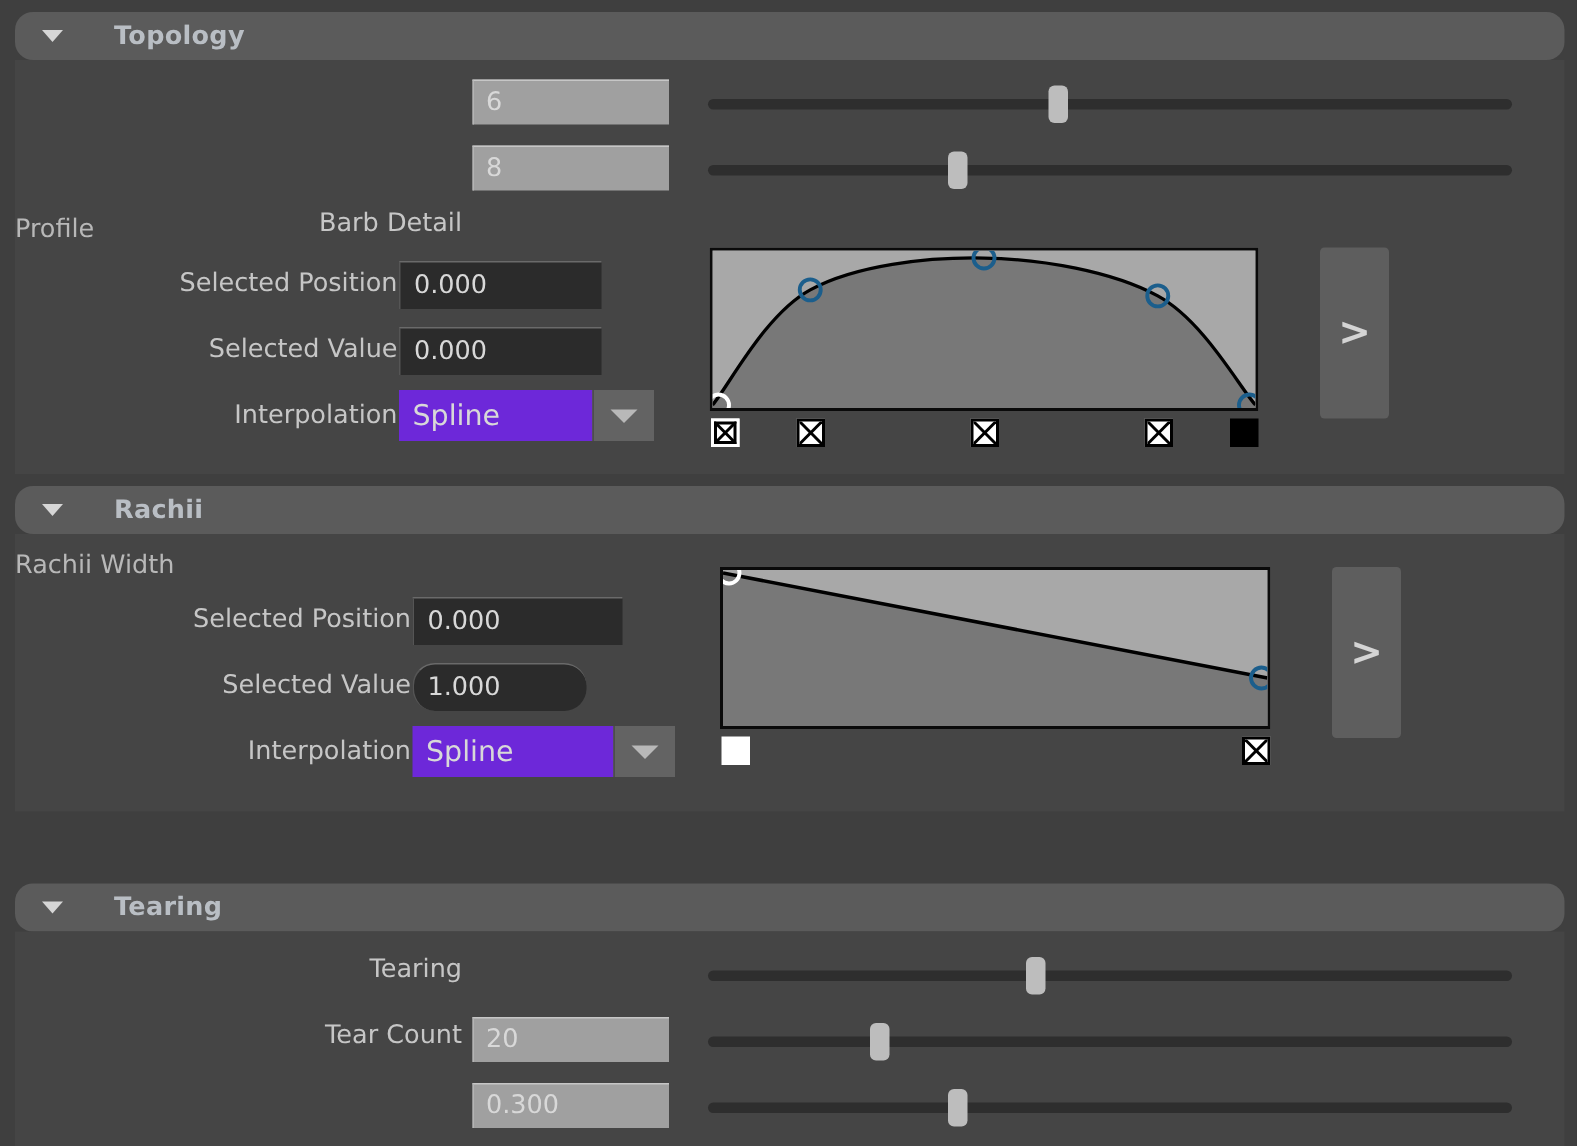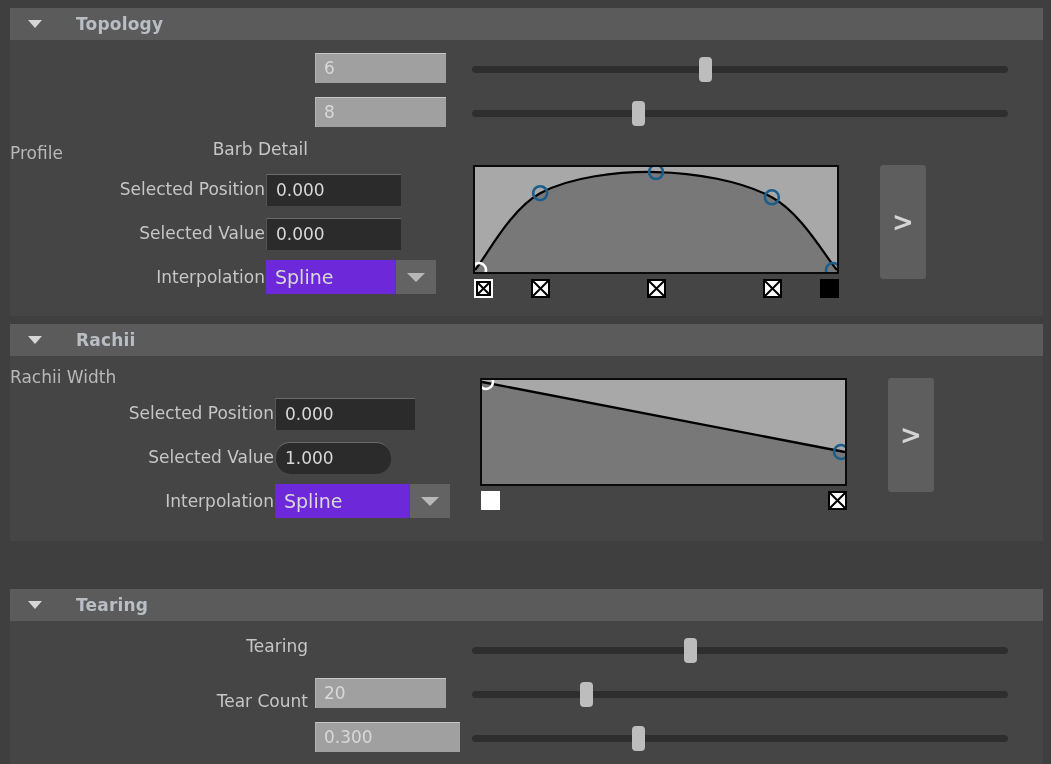--- a/index.html
+++ b/index.html
@@ -23,21 +23,21 @@
     background: #3f3f3f;
   }
 
   
   .sec-header {
     position: absolute;
     left: 10px;
     width: 1033px;
     height: 32px;
     background: #5b5b5b;
-    border-radius: 0;
+    border-radius: 12px;
     box-sizing: border-box;
   }
   .sec-header .tri {
     position: absolute;
     left: 18px;
     top: 12px;
     width: 0; height: 0;
   }
   .tri.down {
     border-left: 7px solid transparent;
@@ -368,27 +368,27 @@
   </div>
 
   <div class="sec-body" style="top:621px; height:143px;">
 
     <div class="row-label" style="left:0px; top:15px; width:298px;">Tearing</div>
     <div class="slider" style="left:462px; top:17px; width:536px;">
       <div class="track"></div>
       <div class="handle" id="slider-tear-0" style="left: 40.7%;"></div>
     </div>
 
-    <div class="row-label" style="left:0px; top:59px; width:298px;margin-top:11px;">Tear Count</div>
+    <div class="row-label" style="left:0px; top:59px; width:298px;">Tear Count</div>
     <div class="num-field" style="left:305px; top:57px; width:131px;">20</div>
     <div class="slider" style="left:462px; top:61px; width:536px;">
       <div class="track"></div>
       <div class="handle" id="slider-tear-1" style="left: 21.3%;"></div>
     </div>
 
-    <div class="num-field" style="left:305px; top:101px; width:145px;">0.300</div>
+    <div class="num-field" style="left:305px; top:101px; width:131px;">0.300</div>
     <div class="slider" style="left:462px; top:105px; width:536px;">
       <div class="track"></div>
       <div class="handle" id="slider-tear-2" style="left: 31%;"></div>
     </div>
   </div>
 
 </div>
 
 </body></html>

